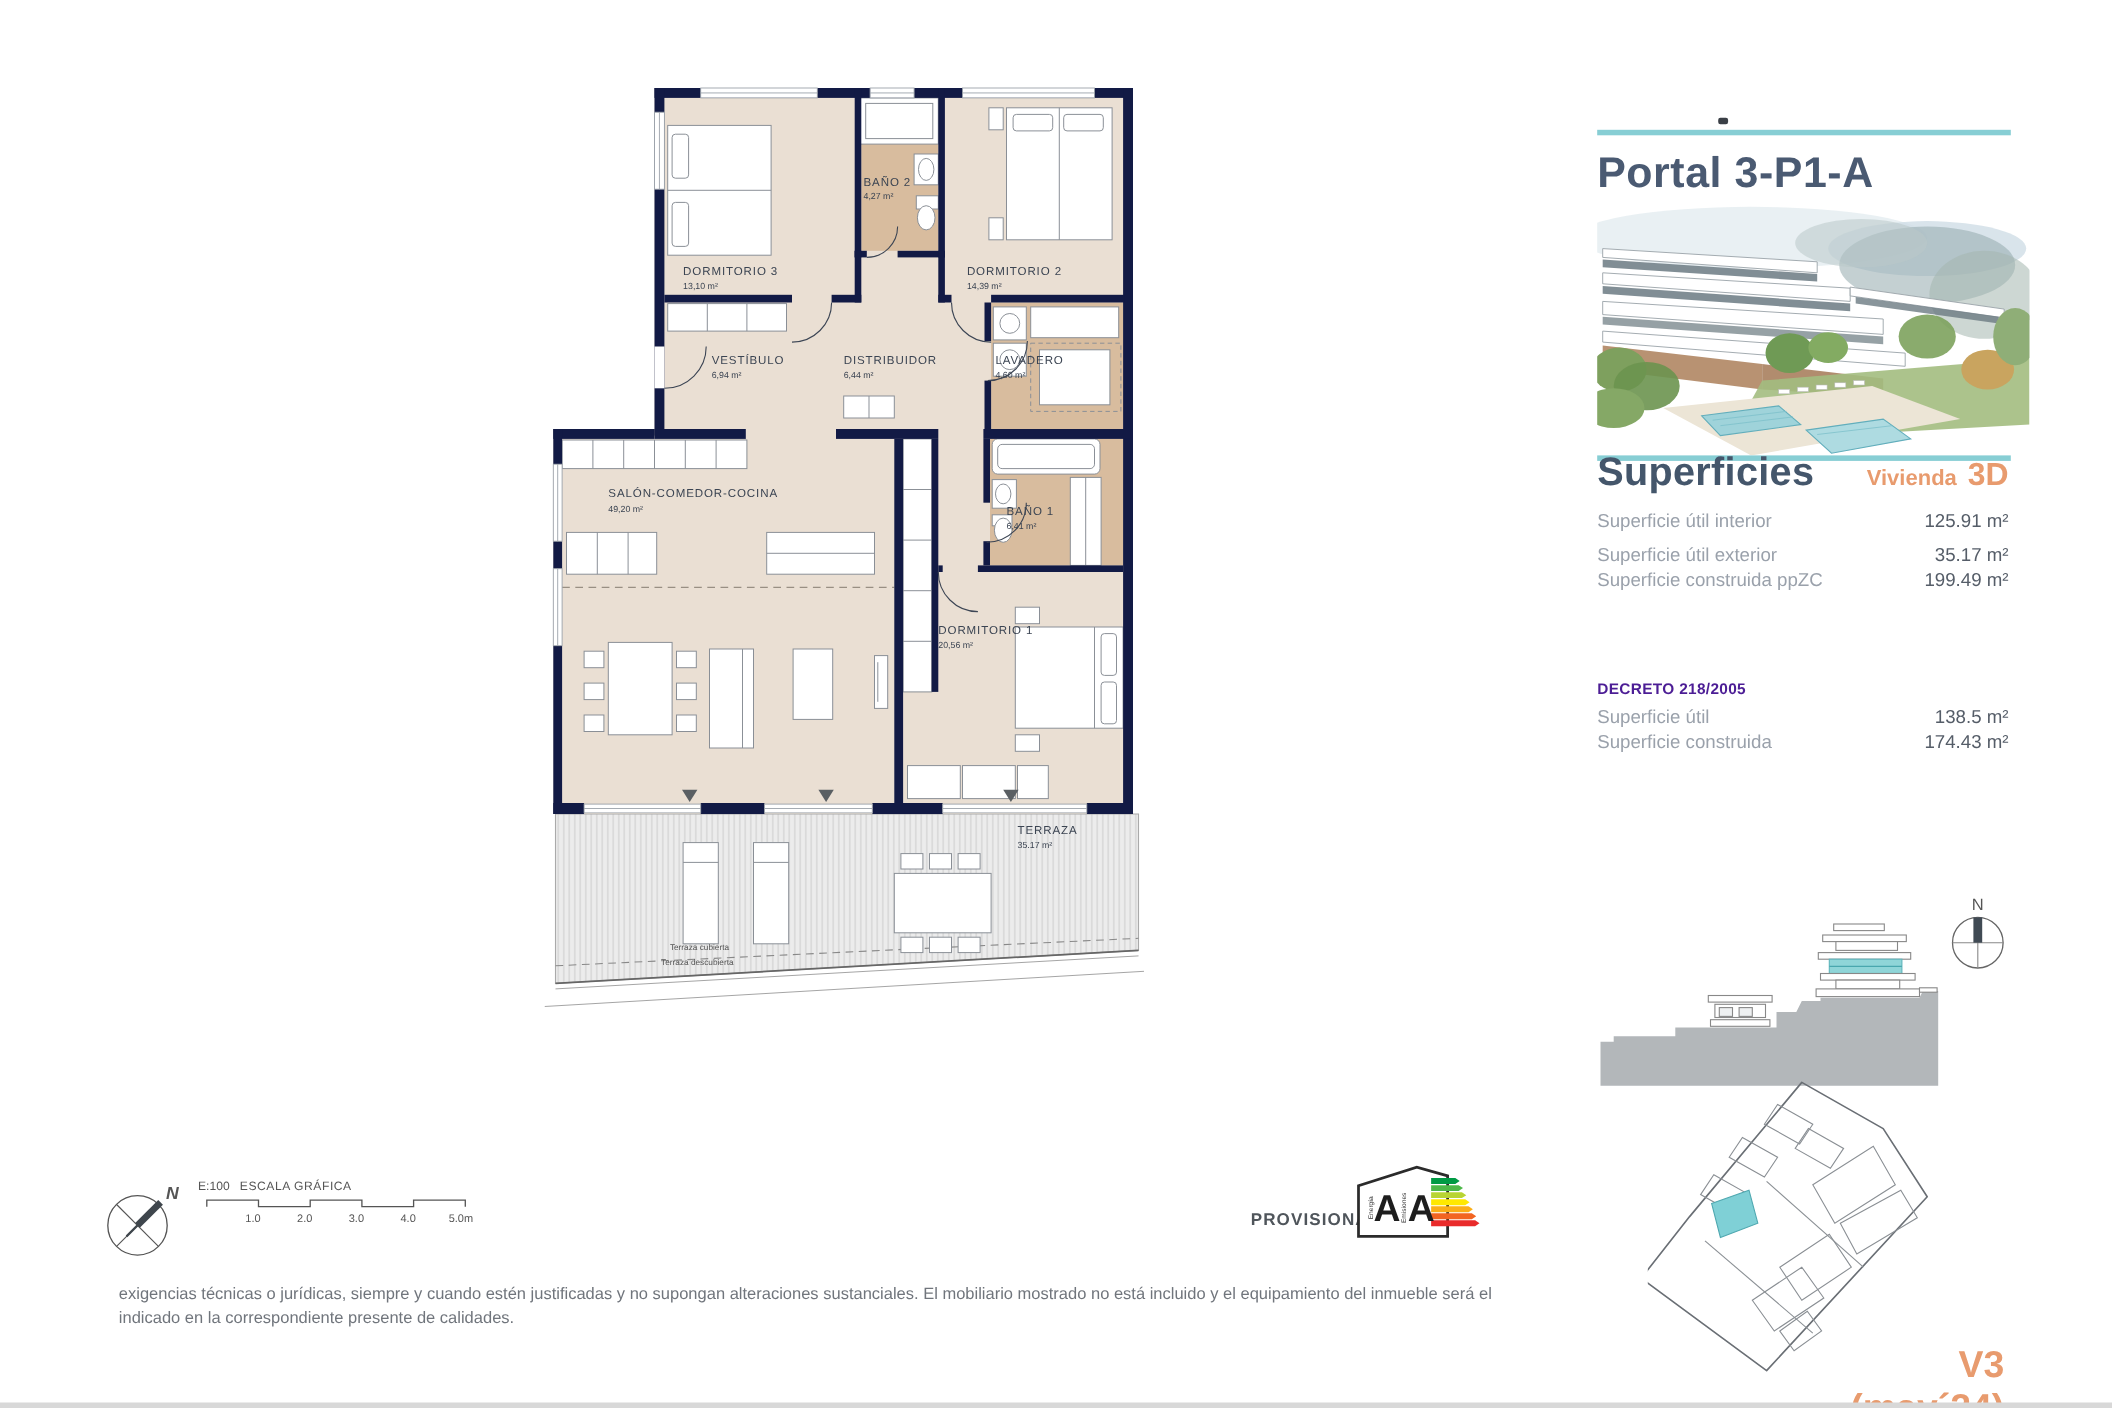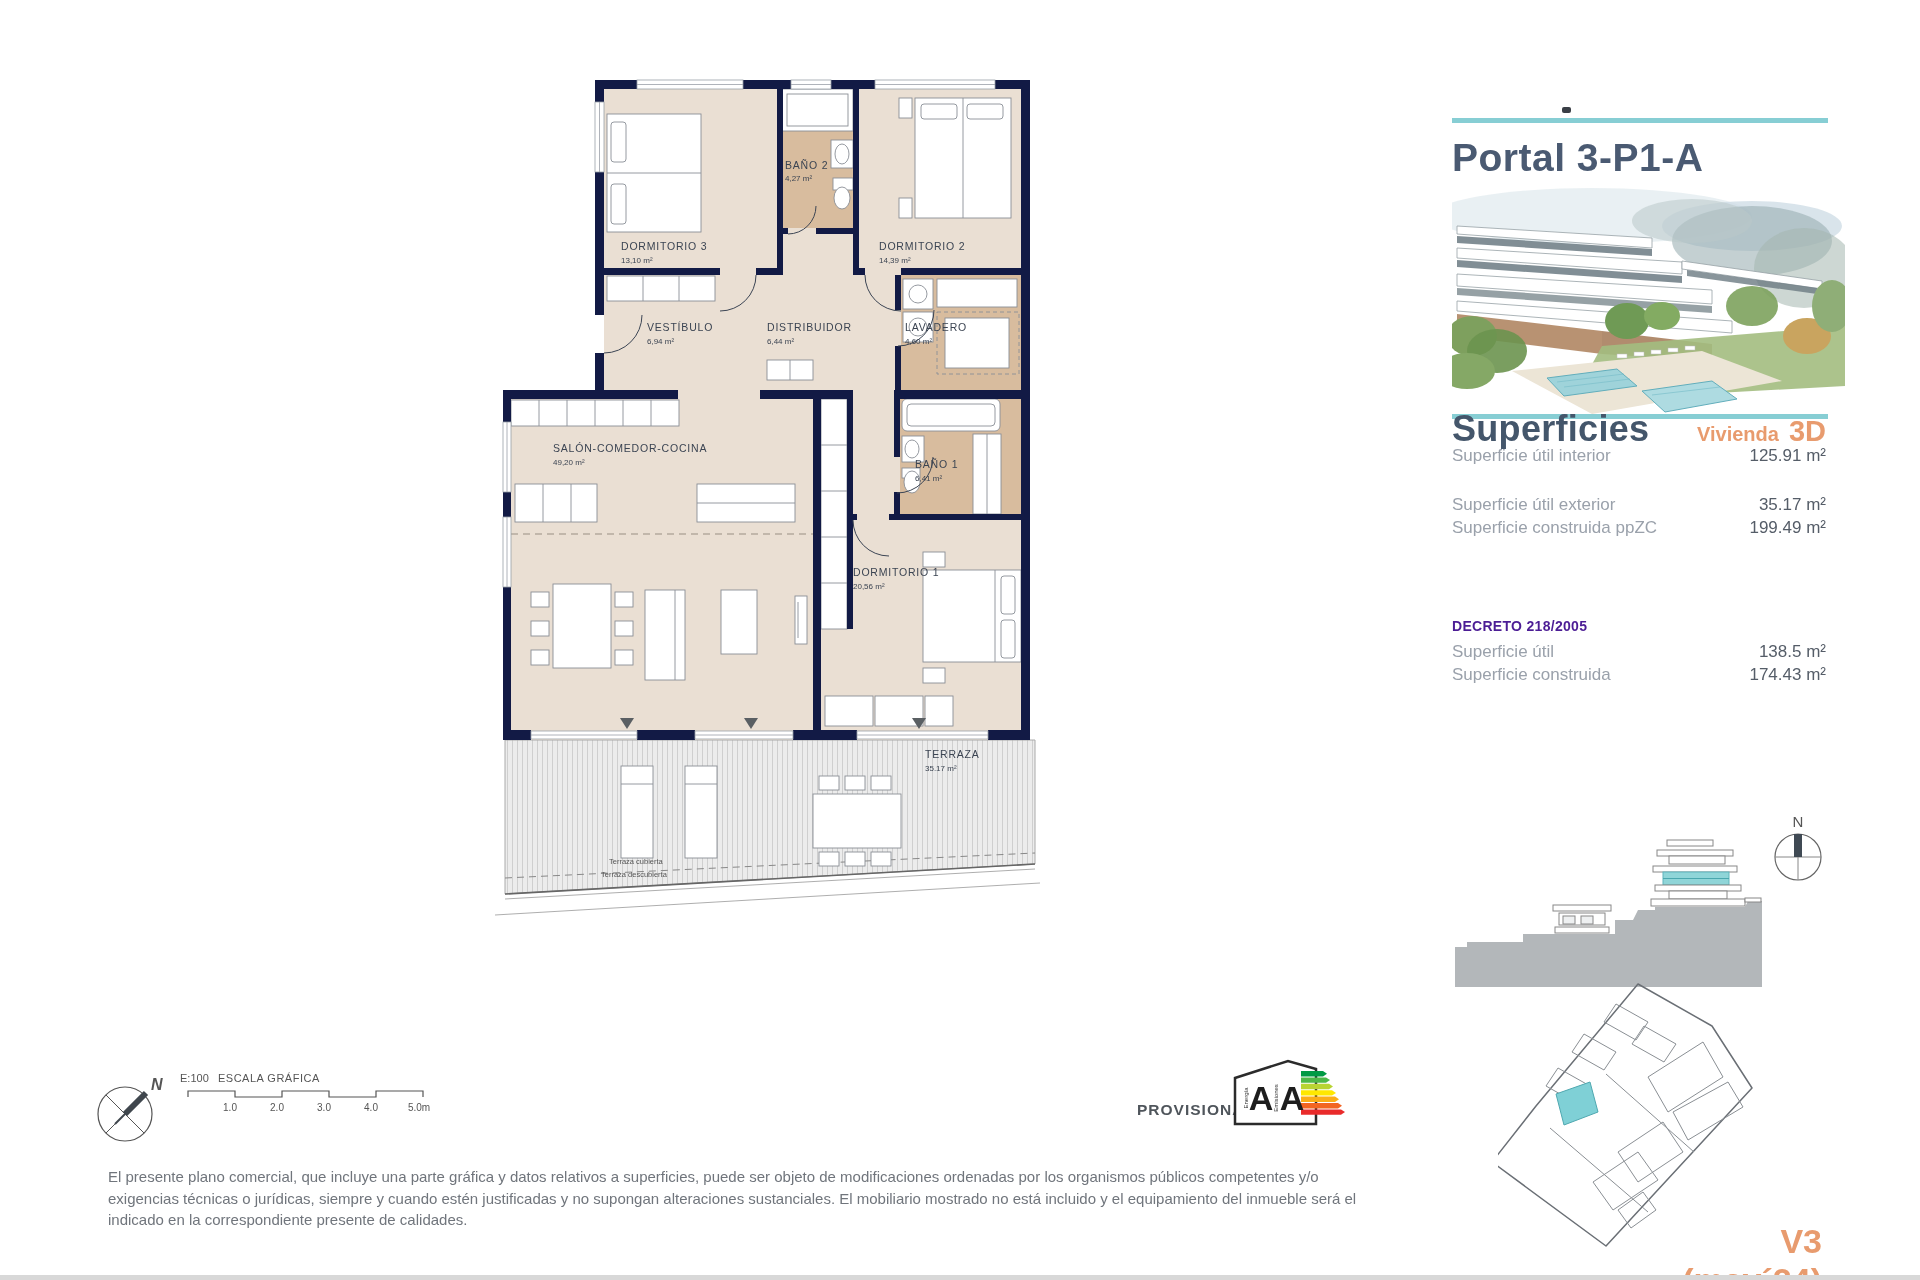--- a/index.html
+++ b/index.html
@@ -321,21 +321,21 @@
   <div class="teal-rule" style="left:1452px;top:414px;width:376px;"></div>
 
   <div class="sup-head-row">
     <span class="sup-heading">Superficies</span>
     <span class="viv-wrap">
       <span class="viv-label">Vivienda</span>
       <span class="viv-code">3D</span>
     </span>
   </div>
 
-  <div class="srow" style="top:444px;gap:15px;">
+  <div class="srow" style="top:462px;gap:15px;">
     <span class="lb">Superficie útil interior</span>
     <span class="vl">125.91 m²</span>
   </div>
   <div class="srow" style="top:493px;">
     <span class="lb">Superficie útil exterior</span>
     <span class="vl">35.17 m²</span>
   </div>
   <div class="srow" style="top:516px;">
     <span class="lb">Superficie construida ppZC</span>
     <span class="vl">199.49 m²</span>
@@ -447,19 +447,18 @@
       <polygon points="71,53.4 111,53.4 115,56.1 111,58.8 71,58.8" fill="#e92b2b"></polygon>
     </g>
     <text x="18" y="42" font-size="6" fill="#333" text-anchor="middle" transform="rotate(-90 18 42)">Energía</text>
     <text x="48" y="42" font-size="6" fill="#333" text-anchor="middle" transform="rotate(-90 48 42)">Emisiones</text>
     <text x="31" y="54" font-size="34" font-weight="bold" fill="#1d1d1d" text-anchor="middle">A</text>
     <text x="62" y="54" font-size="34" font-weight="bold" fill="#1d1d1d" text-anchor="middle">A</text>
   </svg>
   </div>
 
   <div class="disclaimer">
-    <div>El presente plano comercial, que incluye una parte gráfica y datos relativos a superficies, puede ser objeto de modificaciones ordenadas por los organismos públicos competentes y/o</div>
     <div>exigencias técnicas o jurídicas, siempre y cuando estén justificadas y no supongan alteraciones sustanciales. El mobiliario mostrado no está incluido y el equipamiento del inmueble será el</div>
     <div>indicado en la correspondiente presente de calidades.</div>
   </div>
 
   <div class="bottom-strip"></div>
 </div>
 
 </body></html>

